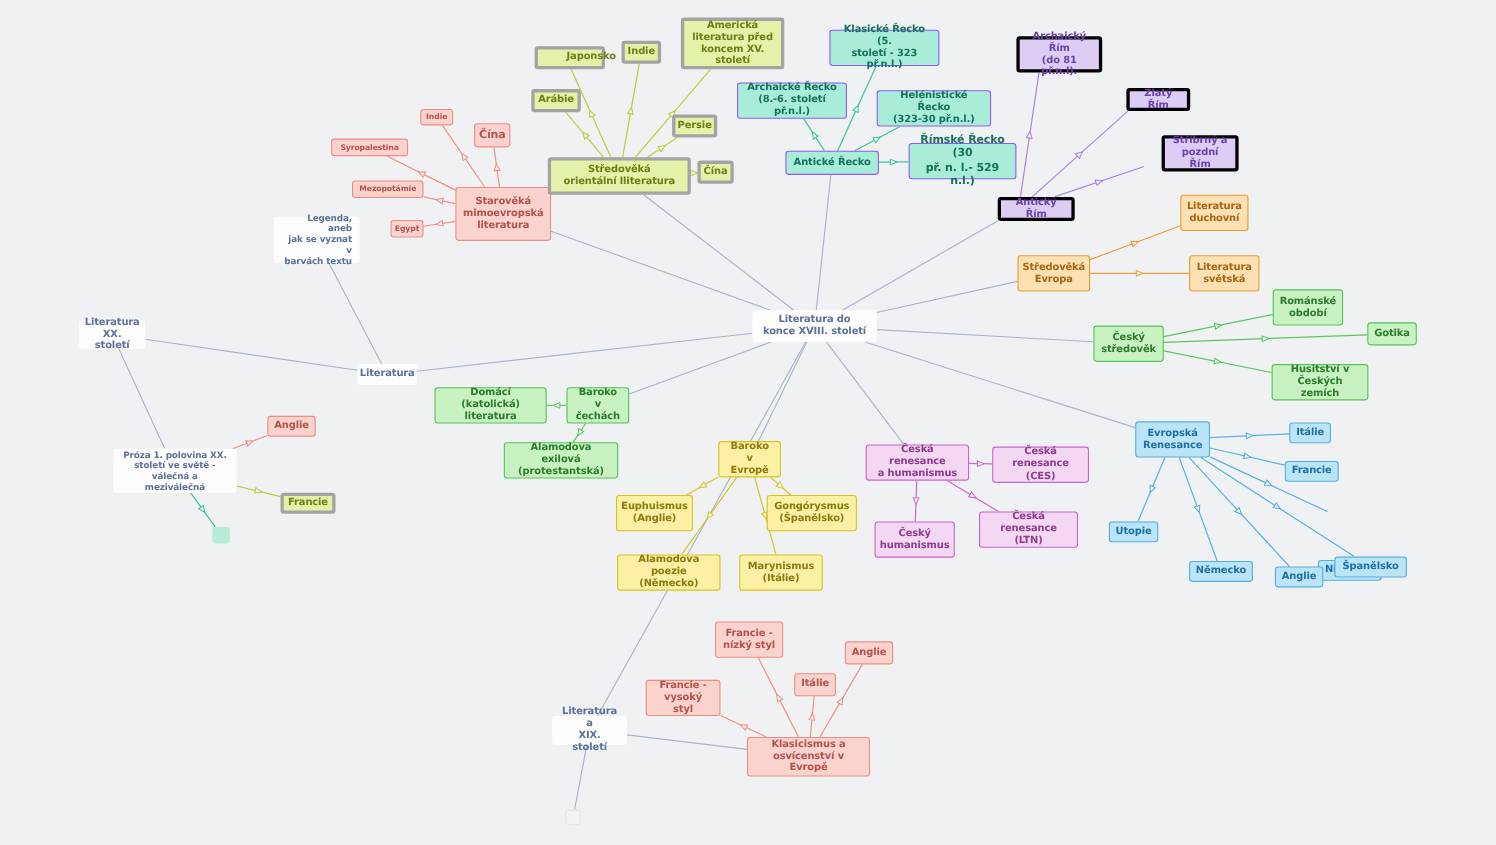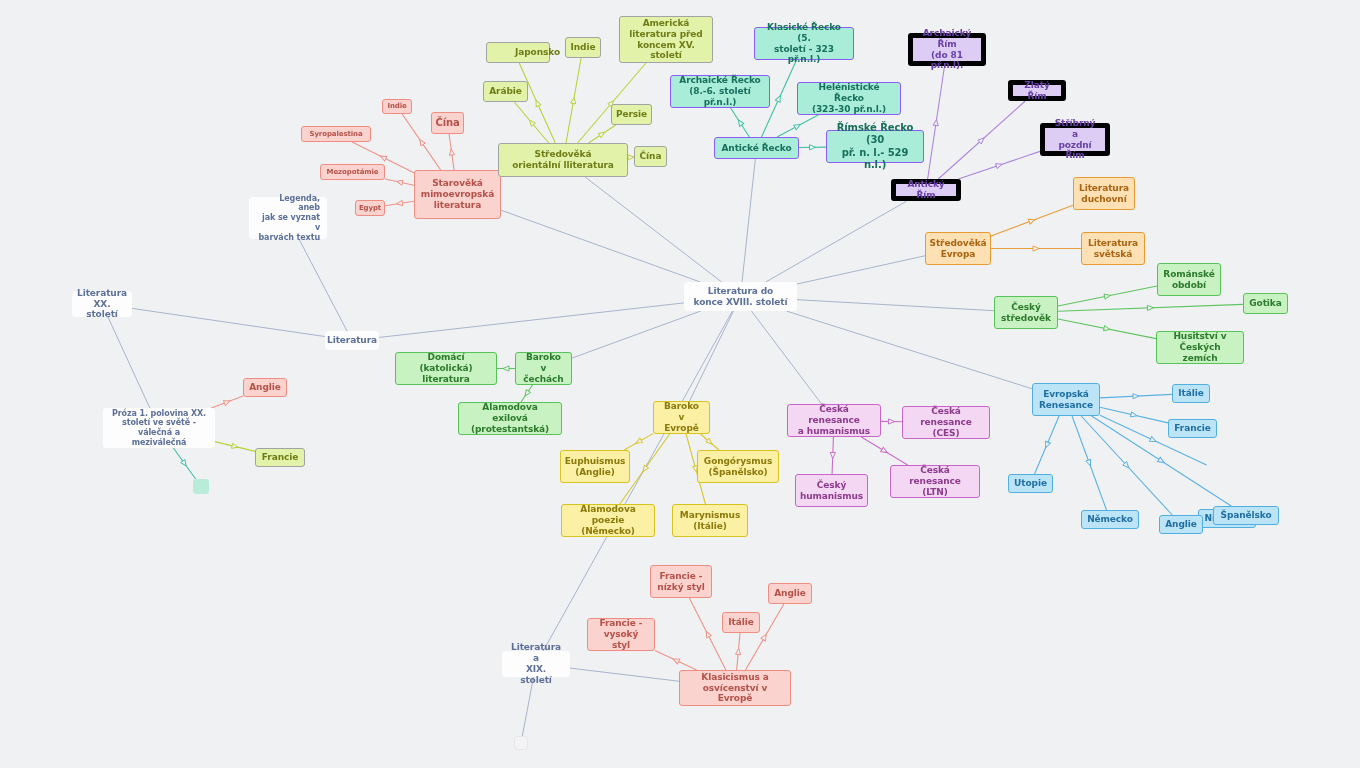--- a/index.html
+++ b/index.html
@@ -22,23 +22,23 @@
     line-height:1.22;
     padding:3px 6px;
     white-space:pre-line;
     display:flex;
     align-items:center;
     justify-content:center;
     letter-spacing:-0.1px;
   }
   .c-plain  {background:#fdfdfd;border:1px solid #fdfdfd;color:#5c7099;}
   .c-red    {background:#fad2ce;border:1px solid #ef8d82;color:#b5524a;}
-  .c-lime   {background:#e2f2a8;border:1px solid #a3a3a3;color:#6f7d17;}
+  .c-lime   {background:#e2f2a8;border:3px solid #a3a3a3;color:#6f7d17;}
   .c-teal   {background:#a9ecd8;border:1px solid #8b5cf6;color:#15705c;}
-  .c-purple {background:#ddcdf5;border:5px solid #000000;color:#6a41a8;}
+  .c-purple {background:#ddcdf5;border:3px solid #000000;color:#6a41a8;margin-left:16px;}
   .c-orange {background:#fde0b4;border:1px solid #e89b33;color:#a96410;}
   .c-green  {background:#c8f2c2;border:1px solid #57c257;color:#2c7a2c;}
   .c-blue   {background:#bce4f7;border:1px solid #53aee0;color:#1f6fa3;}
   .c-pink   {background:#f3d7f3;border:1px solid #c964c9;color:#8e3b8e;}
   .c-yellow {background:#fbf0a4;border:1px solid #d6c320;color:#8c7a0d;}
   .c-mint   {background:#b9ecd8;border:1px solid #b9ecd8;color:#15705c;}
   .c-blank  {background:#f3f3f5;border:1px solid #e6e6ea;color:#888;}
 </style>
 </head>
 <body>

